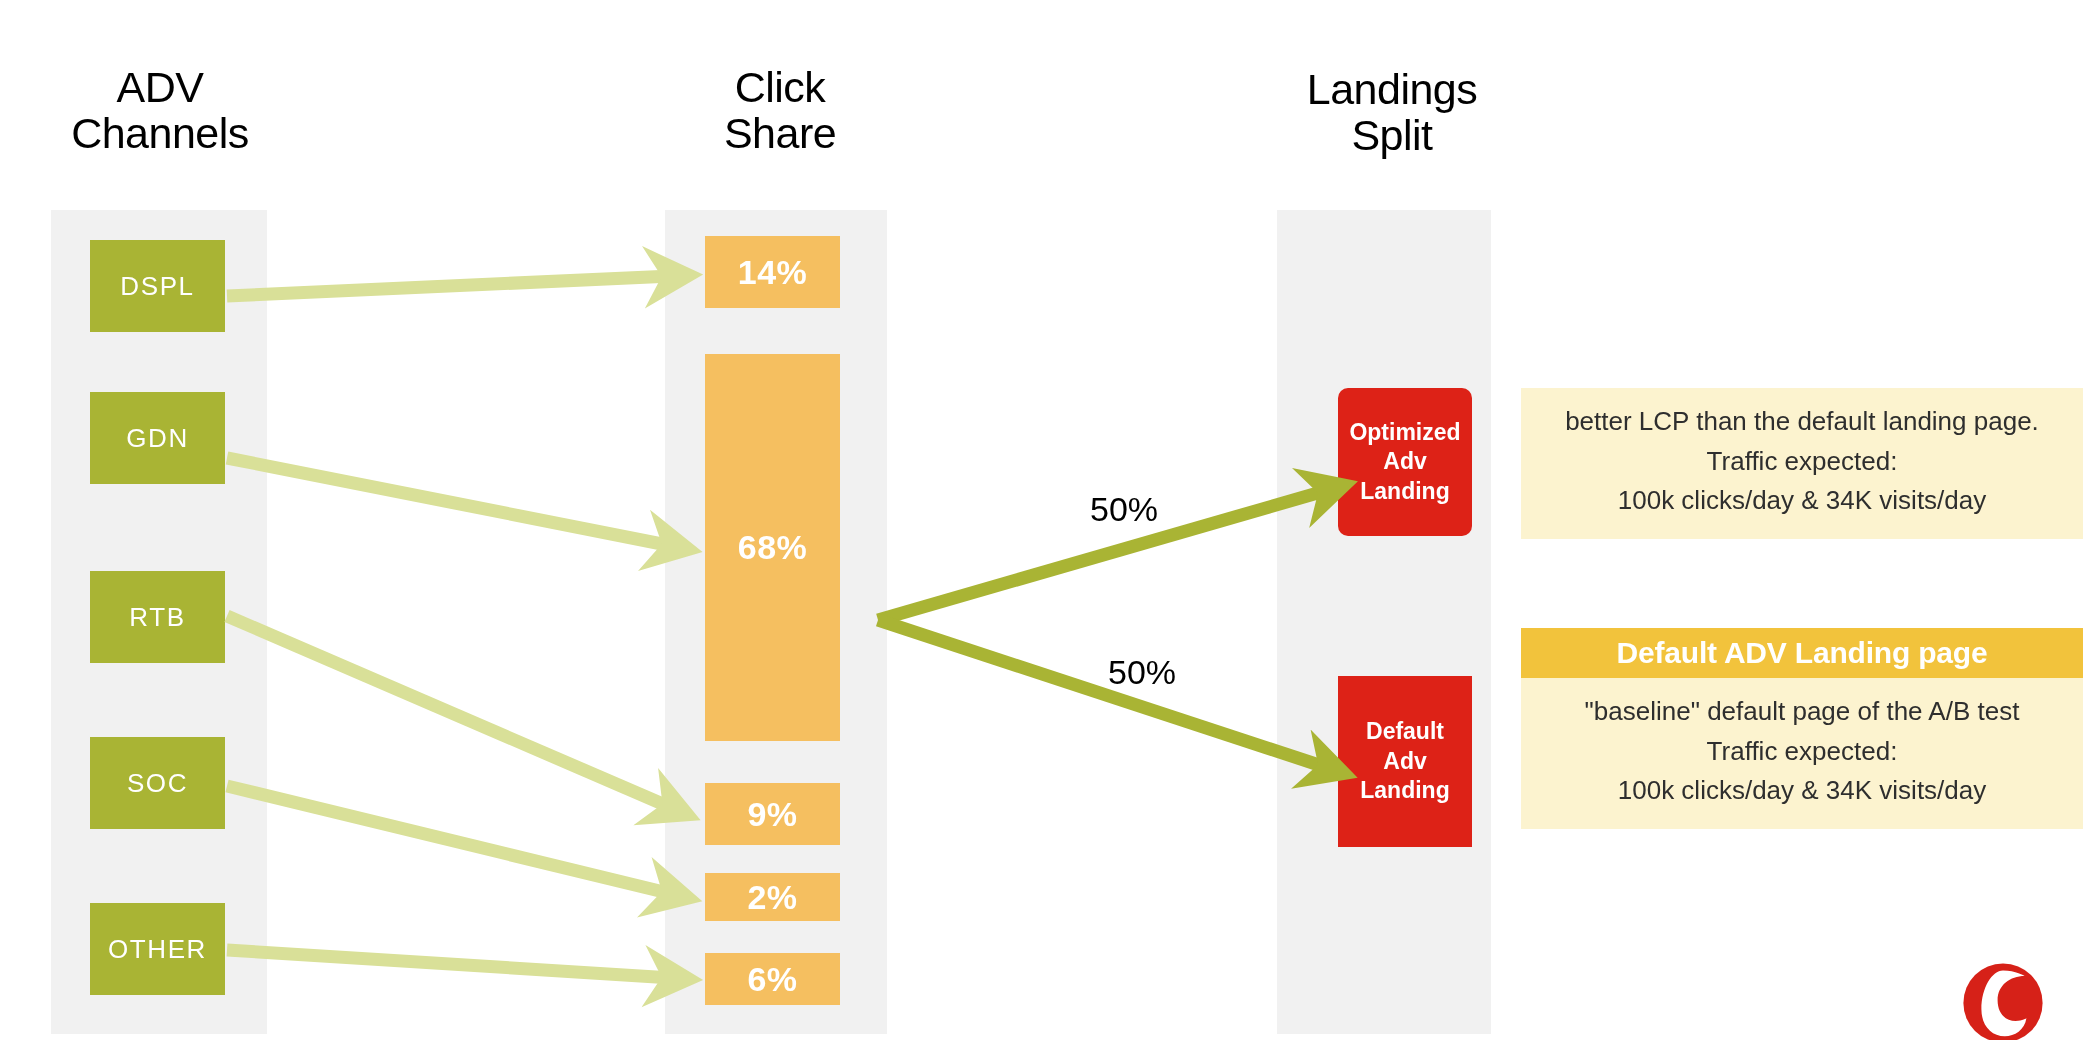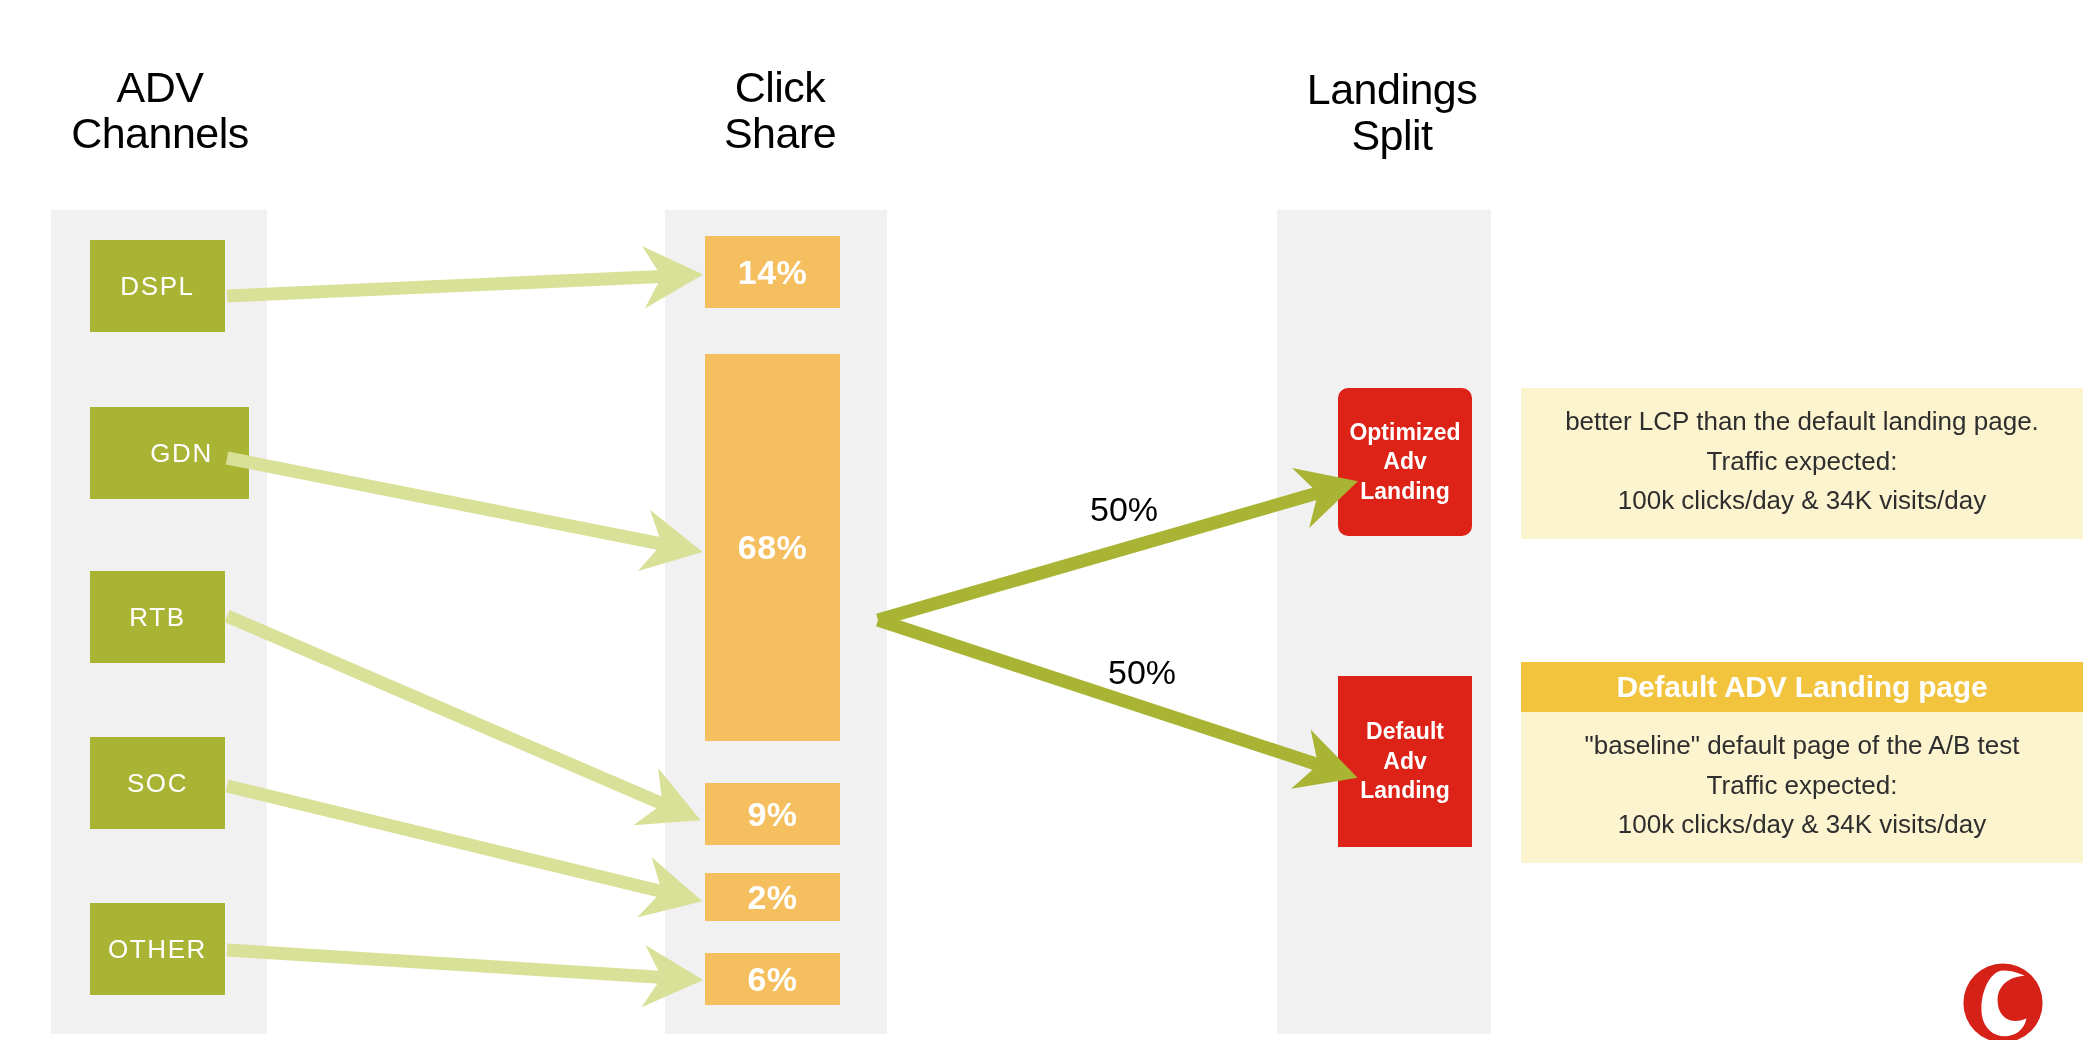--- a/index.html
+++ b/index.html
@@ -153,21 +153,21 @@
   <div class="col-header" id="hdr-click">Click
 Share</div>
   <div class="col-header" id="hdr-landings">Landings
 Split</div>
 
   <div class="col-strip" id="strip-adv"></div>
   <div class="col-strip" id="strip-click"></div>
   <div class="col-strip" id="strip-landings"></div>
 
   <div class="chan-box" style="top:212px;  height:92px;">DSPL</div>
-  <div class="chan-box" style="top:379px;  height:92px;padding-left:24px;">GDN</div>
+  <div class="chan-box" style="top:364px;  height:92px;">GDN</div>
   <div class="chan-box" style="top:543px;  height:92px;">RTB</div>
   <div class="chan-box" style="top:709px;  height:92px;">SOC</div>
   <div class="chan-box" style="top:875px;  height:92px;">OTHER</div>
 
   <div class="share-box" style="top:208px; height:72px;">14%</div>
   <div class="share-box" style="top:326px; height:387px;">68%</div>
   <div class="share-box" style="top:755px; height:62px;">9%</div>
   <div class="share-box" style="top:845px; height:48px;">2%</div>
   <div class="share-box" style="top:925px; height:52px;">6%</div>
 
@@ -176,21 +176,21 @@
 Landing</div>
   <div class="landing-box" style="top:648px; height:171px;">Default
 Adv
 Landing</div>
 
   <div class="info-panel" style="top:360px;">
     <div class="info-body">better LCP than the default landing page.
 Traffic expected:
 100k clicks/day  &amp; 34K visits/day</div>
   </div>
-  <div class="info-panel" style="top:634px;">
+  <div class="info-panel" style="top:600px;">
     <div class="info-title">Default ADV Landing page</div>
     <div class="info-body">"baseline" default page of the A/B test
 Traffic expected:
 100k clicks/day  &amp; 34K visits/day</div>
   </div>
 
   <div class="split-label" id="split-top">50%</div>
   <div class="split-label" id="split-bottom">50%</div>
 
   <svg id="arrows" viewBox="0 0 2090 1040">

